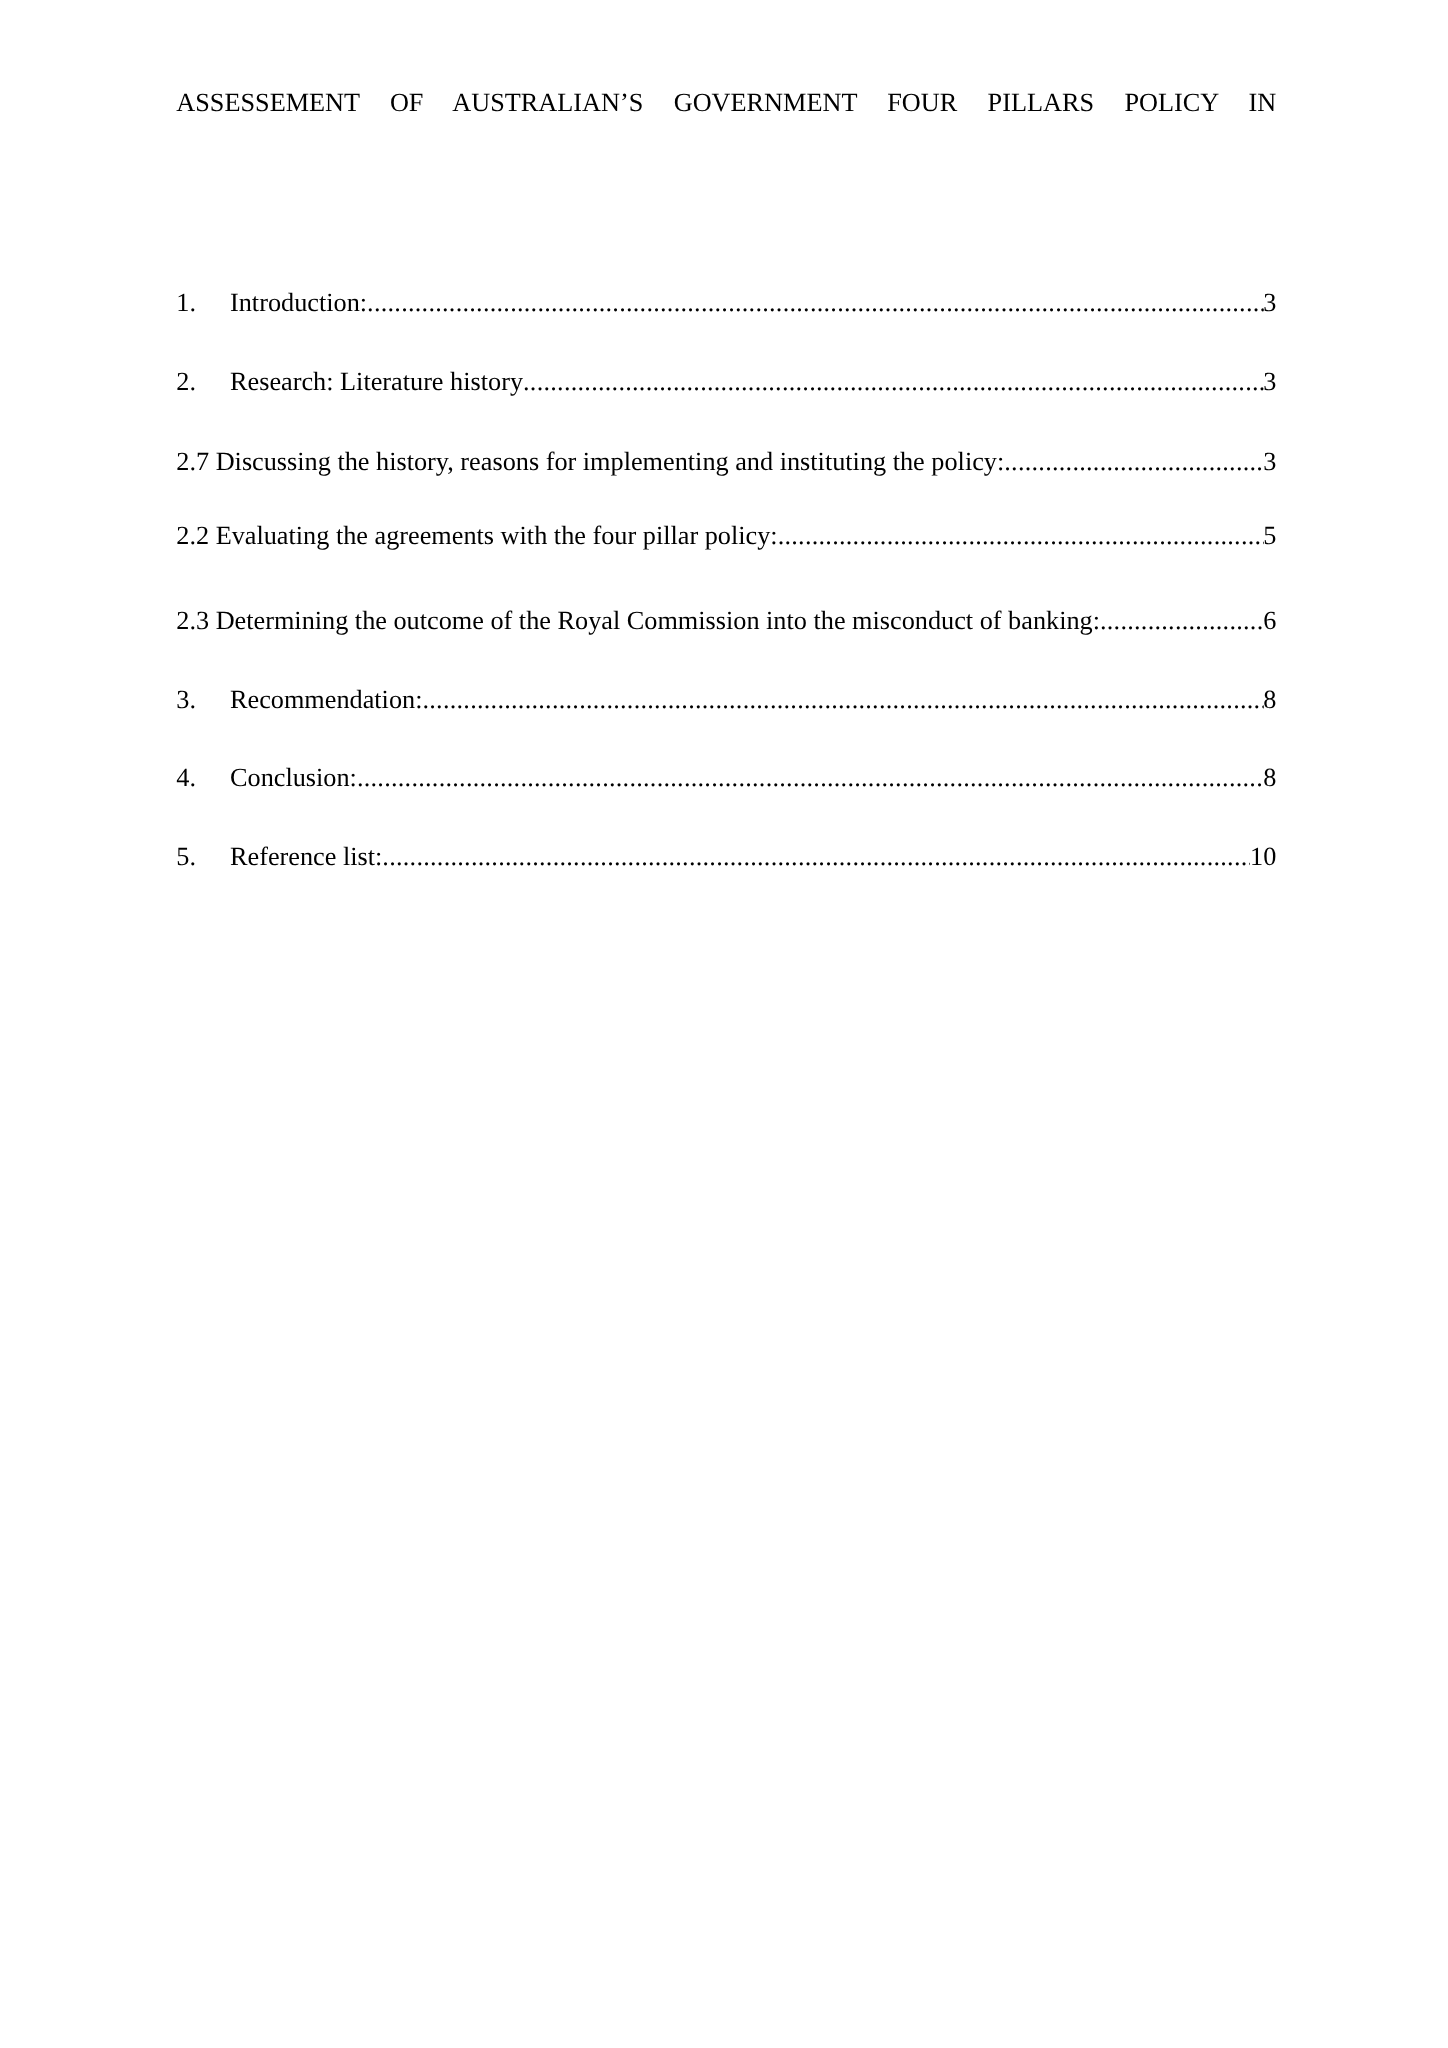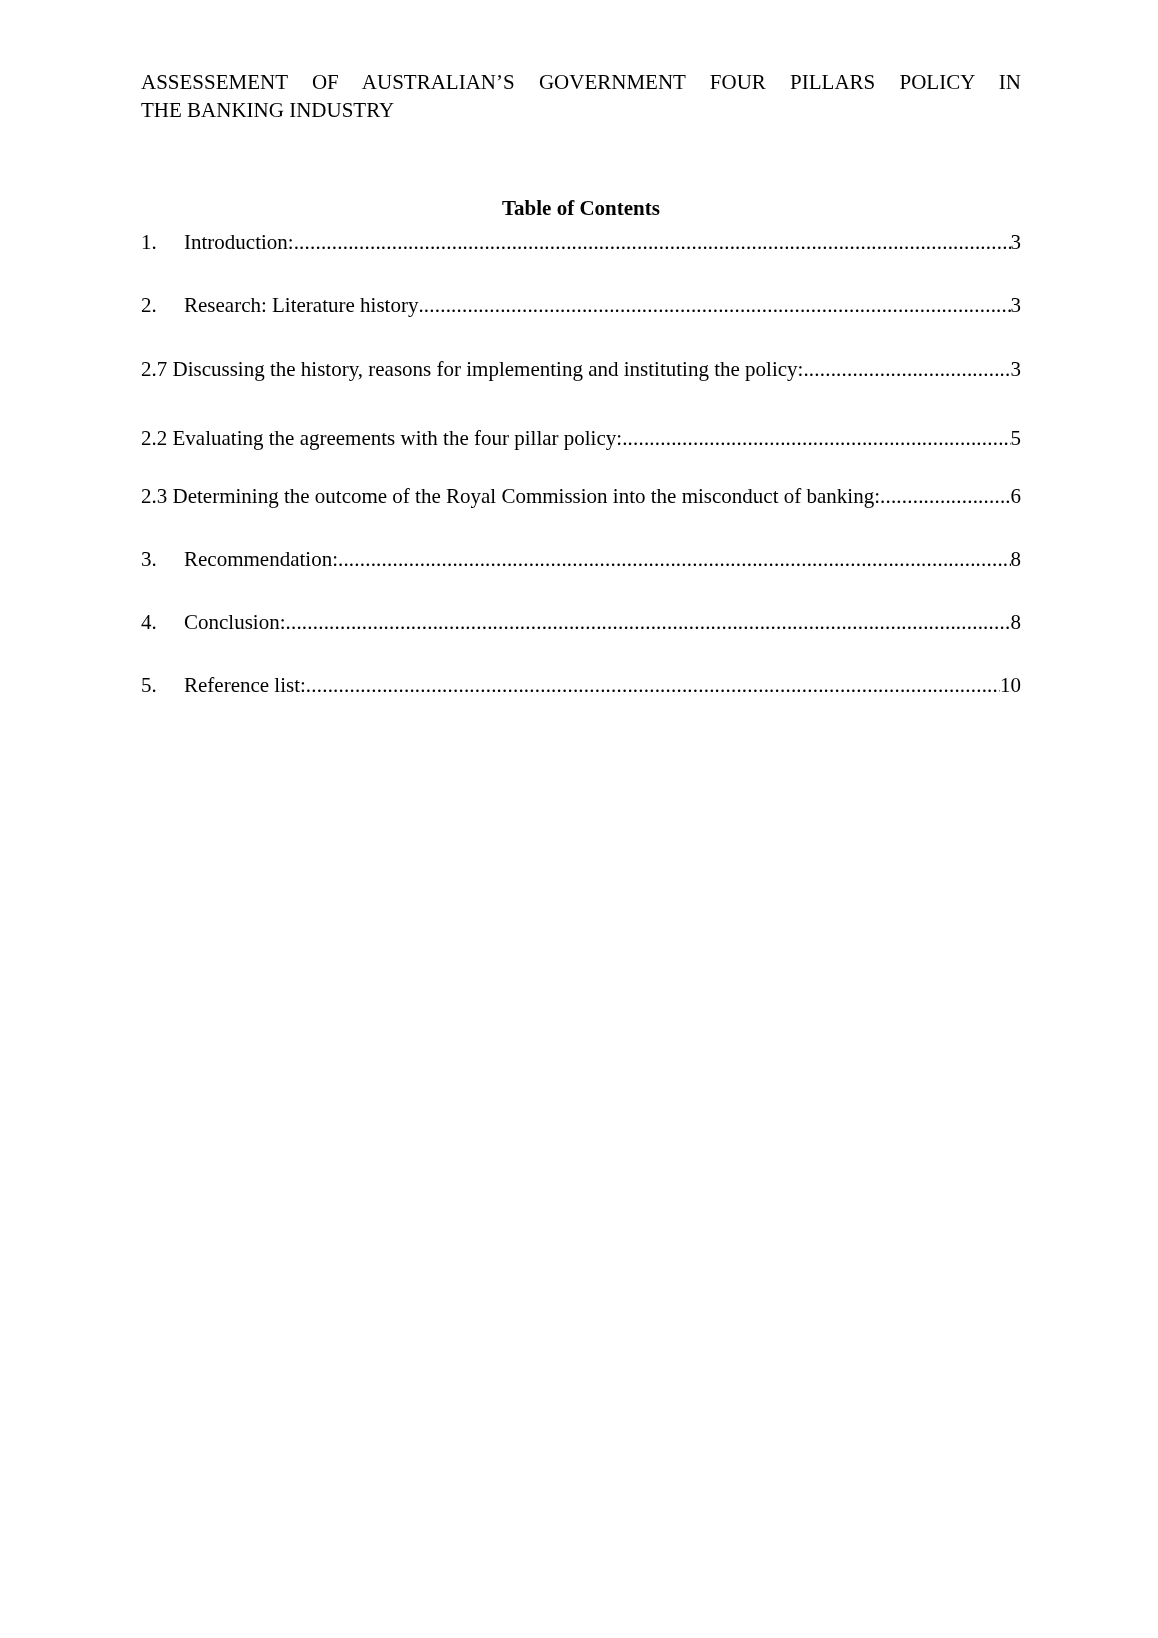--- a/index.html
+++ b/index.html
@@ -90,24 +90,22 @@
       text-align: right;
     }
   </style>
 </head>
 <body>
 
 <div class="page">
 
   <div class="doc-title">
     <span class="line1">ASSESSEMENT OF AUSTRALIAN’S GOVERNMENT FOUR PILLARS POLICY IN</span>
-    <span class="line2">THE BANKING INDUSTRY</span>
   </div>
 
-  <div class="toc-heading">Table of Contents</div>
 
   <div class="toc">
 
     <div class="toc-entry" style="top:0px;">
       <span class="num">1.</span>
       <span class="label">Introduction:</span>
       <span class="leader"></span>
       <span class="page-num">3</span>
     </div>
 
@@ -117,21 +115,21 @@
       <span class="leader"></span>
       <span class="page-num">3</span>
     </div>
 
     <div class="toc-entry" style="top:127px;">
       <span class="label">2.7 Discussing the history, reasons for implementing and instituting the policy:</span>
       <span class="leader"></span>
       <span class="page-num">3</span>
     </div>
 
-    <div class="toc-entry" style="top:196px;">
+    <div class="toc-entry" style="top:186px;">
       <span class="label">2.2 Evaluating the agreements with the four pillar policy:</span>
       <span class="leader"></span>
       <span class="page-num">5</span>
     </div>
 
     <div class="toc-entry" style="top:254px;align-items:flex-end;">
       <span class="label">2.3 Determining the outcome of the Royal Commission into the misconduct of banking:</span>
       <span class="leader"></span>
       <span class="page-num">6</span>
     </div>

